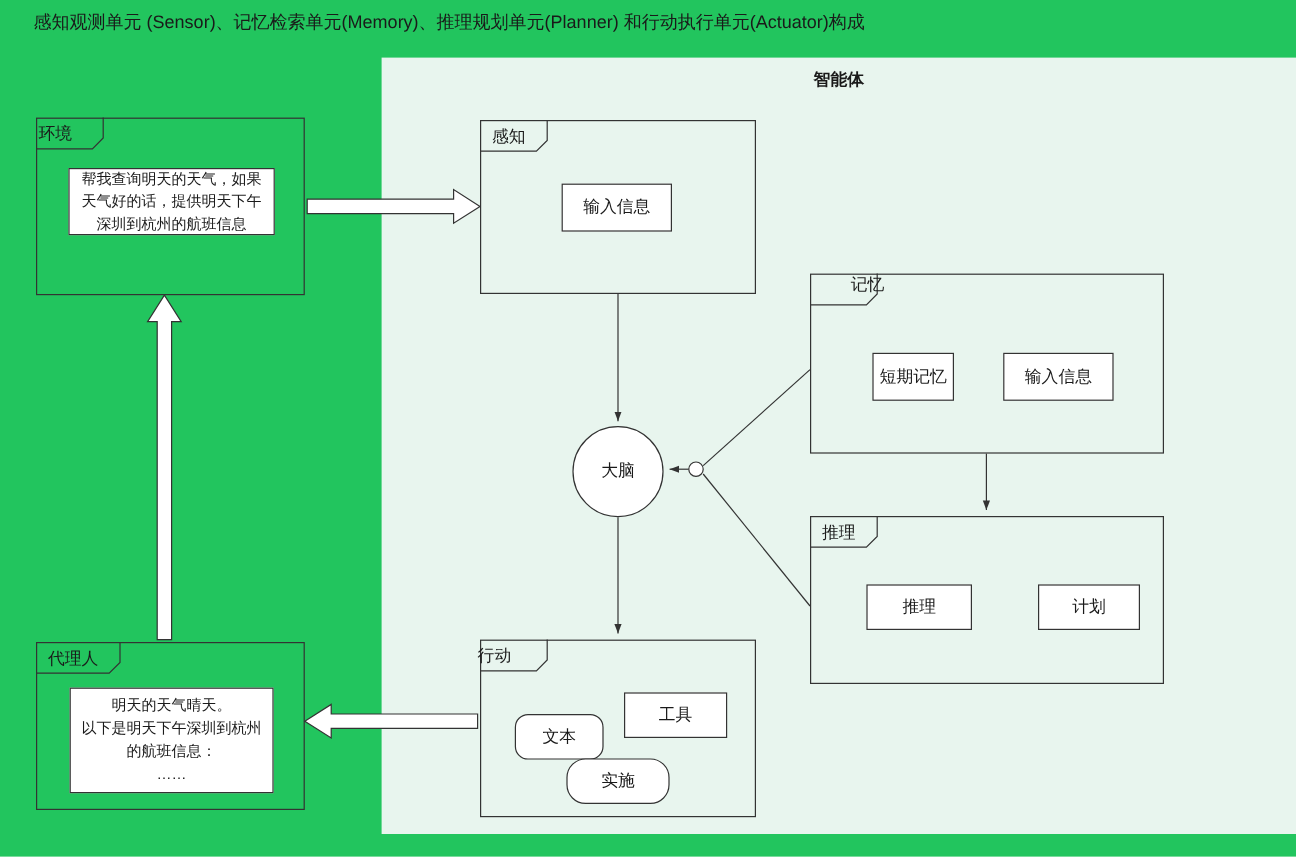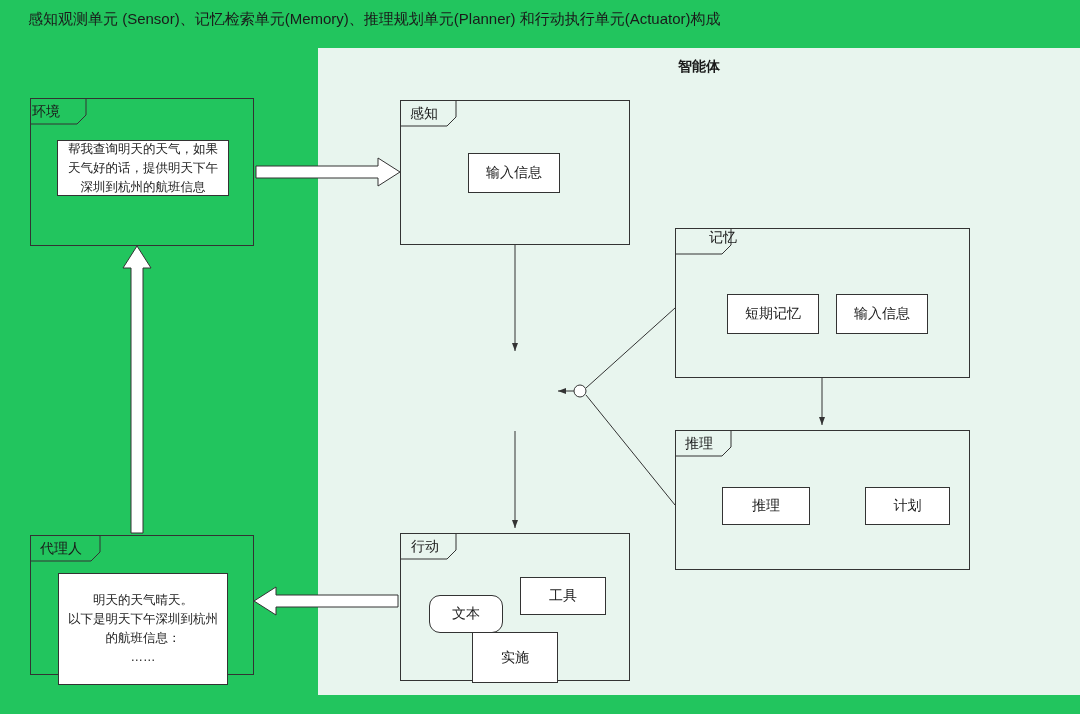--- a/index.html
+++ b/index.html
@@ -22,37 +22,37 @@
   #env-box{left:30px;top:98px;width:224px;height:148px;}
   #env-tab-label{left:32px;top:102px;}
   #env-msg{left:57px;top:140px;width:172px;height:56px;}
   
   #perception-box{left:400px;top:100px;width:230px;height:145px;}
   #perception-tab-label{left:410px;top:104px;}
   #perception-input{left:468px;top:153px;width:92px;height:40px;}
   
   #memory-box{left:675px;top:228px;width:295px;height:150px;}
   #memory-tab-label{left:685px;top:228px;margin-left:24px;}
-  #mem-short{left:727px;top:294px;width:92px;height:40px;}
+  #mem-short{left:727px;top:294px;width:68px;height:40px;}
   #mem-long{left:836px;top:294px;width:92px;height:40px;}
   
   #reason-box{left:675px;top:430px;width:295px;height:140px;}
   #reason-tab-label{left:685px;top:434px;}
   #reason-item{left:722px;top:487px;width:88px;height:38px;}
   #plan-item{left:838px;top:487px;width:85px;height:38px;margin-left:27px;}
   
   #action-box{left:400px;top:533px;width:230px;height:148px;}
-  #action-tab-label{left:411px;top:537px;}
+  #action-tab-label{left:398px;top:537px;}
   #act-text{left:429px;top:595px;width:74px;height:38px;border-radius:11px;}
   #act-tool{left:520px;top:577px;width:86px;height:38px;text-align:center;}
-  #act-impl{left:472px;top:632px;width:86px;height:51px;}
+  #act-impl{left:472px;top:632px;width:86px;height:38px;border-radius:16px;}
   
   #agentp-box{left:30px;top:535px;width:224px;height:140px;}
   #agentp-tab-label{left:40px;top:539px;}
-  #agentp-msg{left:58px;top:573px;width:170px;height:112px;}
+  #agentp-msg{left:58px;top:573px;width:170px;height:88px;}
   
   #brain{left:477px;top:355px;width:76px;height:76px;border:1px solid #333;border-radius:50%;
          background:#ffffff;display:flex;align-items:center;justify-content:center;font-size:14px;}
 </style>
 </head>
 <body>
 
 <div id="stage">
 
   <div id="caption" class="abs">感知观测单元 (Sensor)、记忆检索单元(Memory)、推理规划单元(Planner) 和行动执行单元(Actuator)构成</div>
@@ -113,14 +113,15 @@
   <div id="act-tool" class="abs inner-box">工具</div>
   <div id="act-impl" class="abs inner-box">实施</div>
 
   <div id="agentp-box" class="abs node"></div>
   <div id="agentp-tab-label" class="abs tab-label">代理人</div>
   <div id="agentp-msg" class="abs msg-box">明天的天气晴天。
 以下是明天下午深圳到杭州
 的航班信息：
 ……</div>
 
+  <div id="brain" class="abs">大脑</div>
 
 </div>
 
 </body></html>

